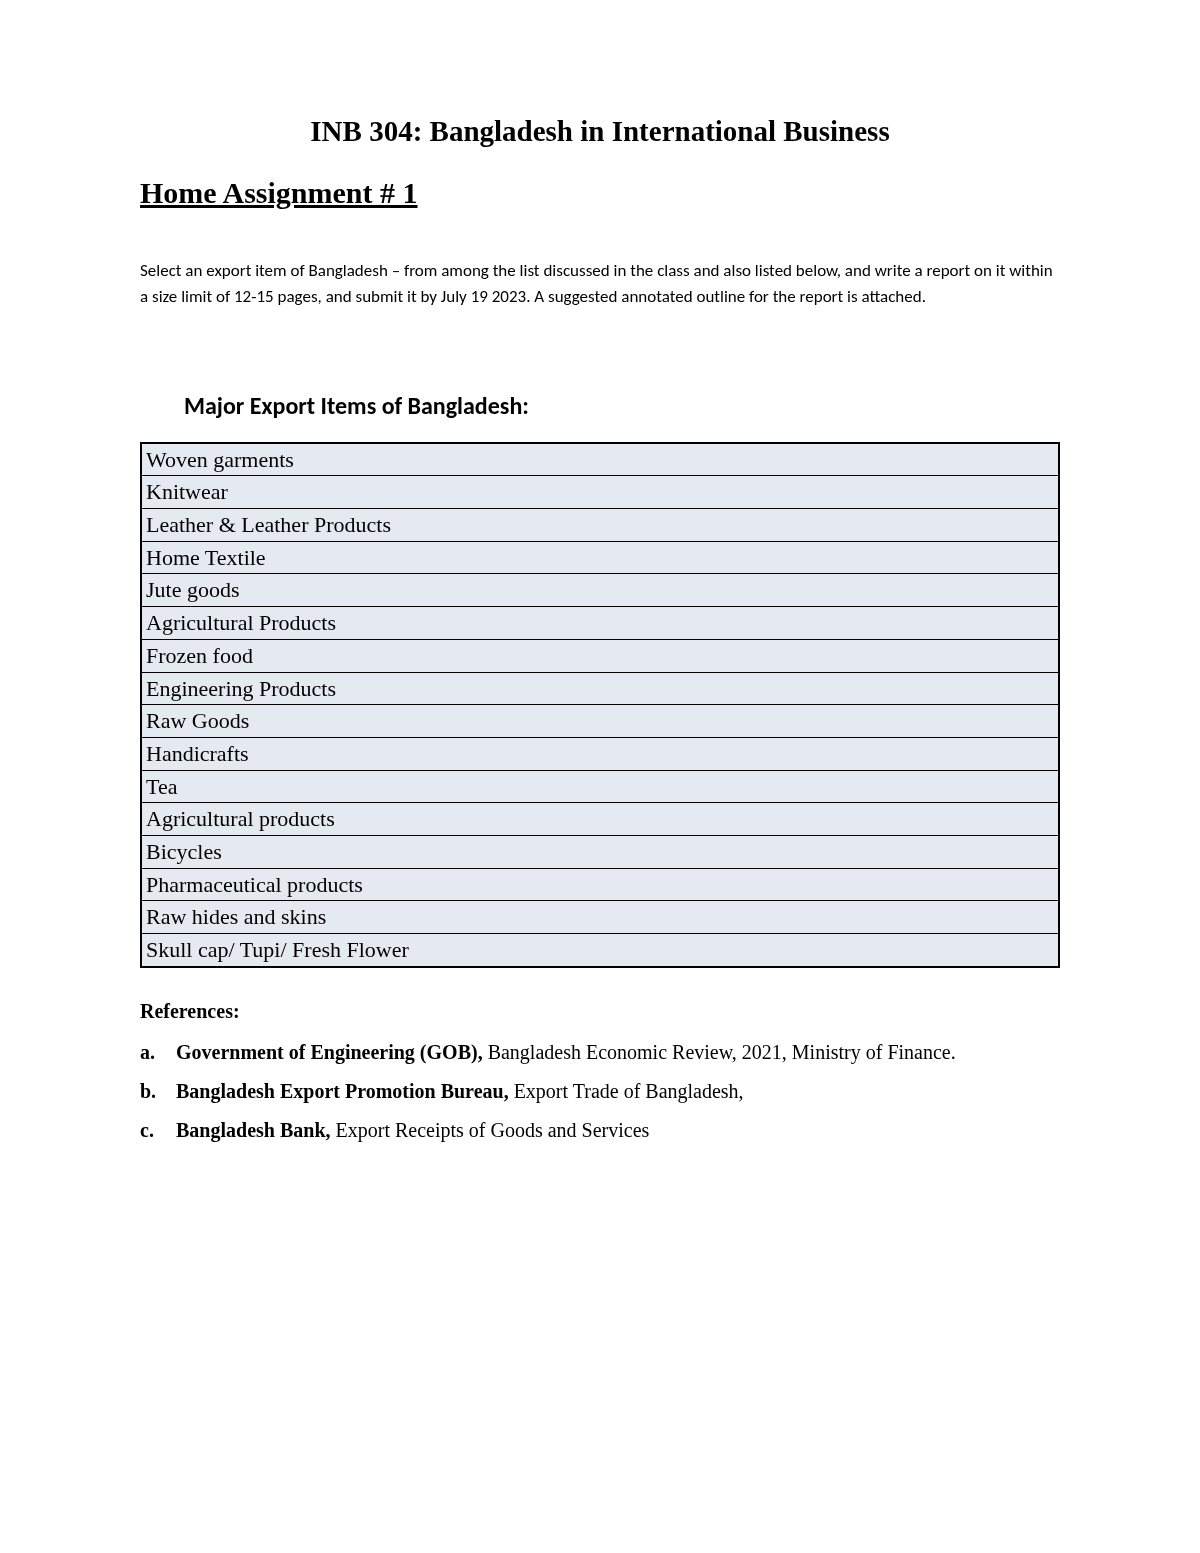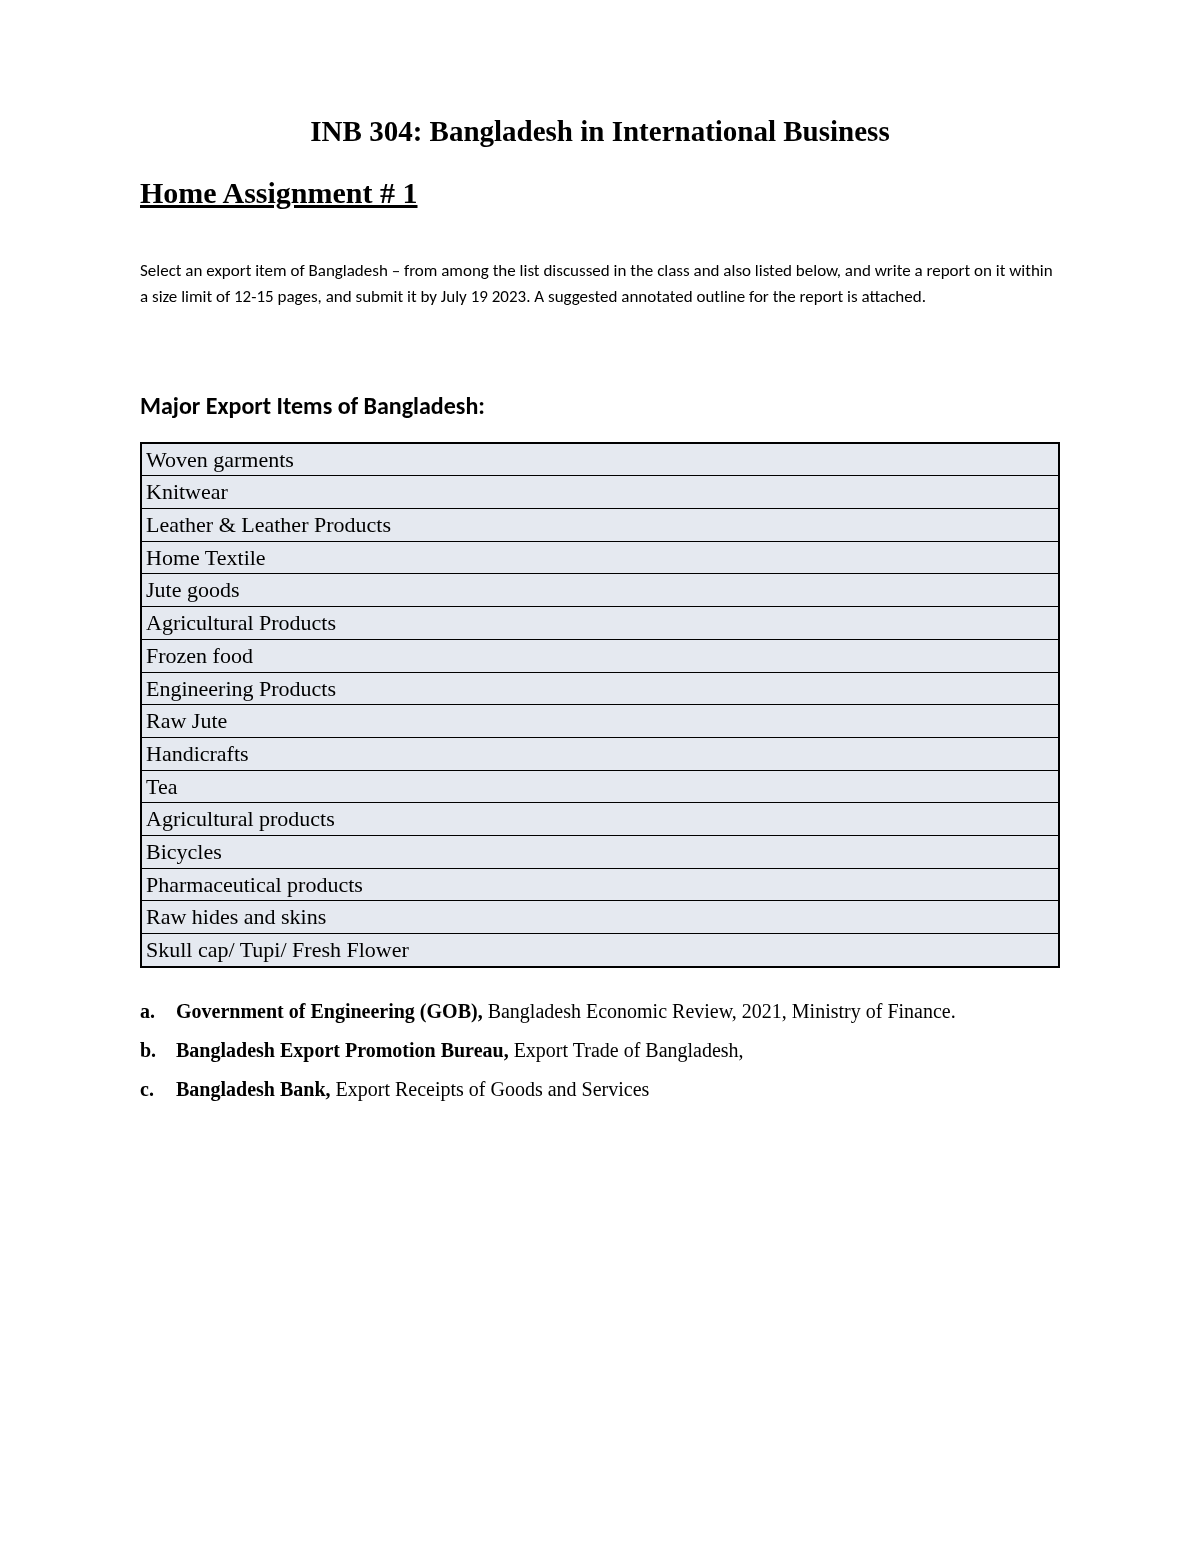--- a/index.html
+++ b/index.html
@@ -29,20 +29,21 @@
       font-family: Calibri, 'Segoe UI', Arial, sans-serif;
       font-size: 17px;
       line-height: 1.55;
       margin-bottom: 80px;
     }
     .section-heading {
       font-family: Calibri, 'Segoe UI', Arial, sans-serif;
       font-size: 24px;
       font-weight: bold;
       margin-bottom: 22px;
+      margin-left: 44px;
     }
     .export-table {
       width: 100%;
       border-collapse: collapse;
       border: 2px solid #000000;
       margin-bottom: 32px;
     }
     .export-table td {
       background: #e5e9f0;
       border: 1px solid #000000;
@@ -107,21 +108,21 @@
         <tr>
           <td>Agricultural Products</td>
         </tr>
         <tr>
           <td>Frozen food</td>
         </tr>
         <tr>
           <td>Engineering Products</td>
         </tr>
         <tr>
-          <td>Raw Jute</td>
+          <td>Raw Goods</td>
         </tr>
         <tr>
           <td>Handicrafts</td>
         </tr>
         <tr>
           <td>Tea</td>
         </tr>
         <tr>
           <td>Agricultural products</td>
         </tr>
@@ -133,20 +134,21 @@
         </tr>
         <tr>
           <td>Raw hides and skins</td>
         </tr>
         <tr>
           <td>Skull cap/ Tupi/ Fresh Flower</td>
         </tr>
       </tbody>
   </table>
 
+  <h4 class="references-heading">References:</h4>
 
   <ol class="references-list" id="references-list">
       <li>
         <span class="ref-letter">a.</span>
         <span><span class="ref-bold">Government of Engineering (GOB),   </span><span>Bangladesh Economic Review, 2021, Ministry of Finance.</span></span>
       </li>
       <li>
         <span class="ref-letter">b.</span>
         <span><span class="ref-bold">Bangladesh Export Promotion Bureau,   </span><span>Export Trade of Bangladesh,</span></span>
       </li>

